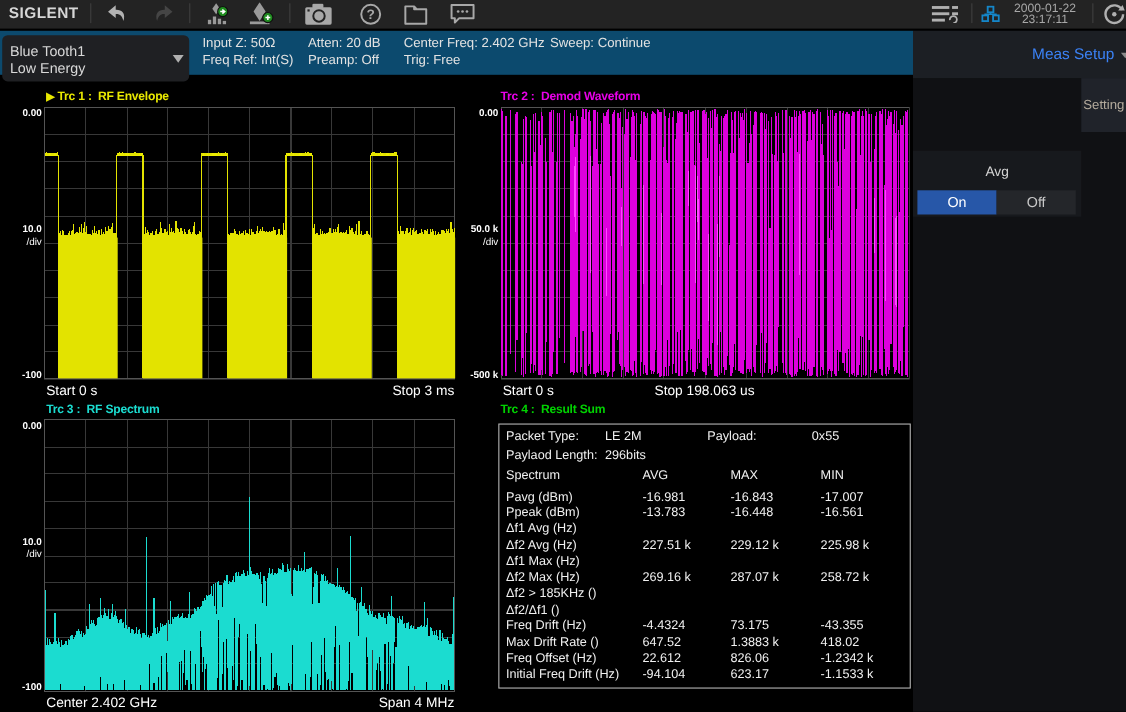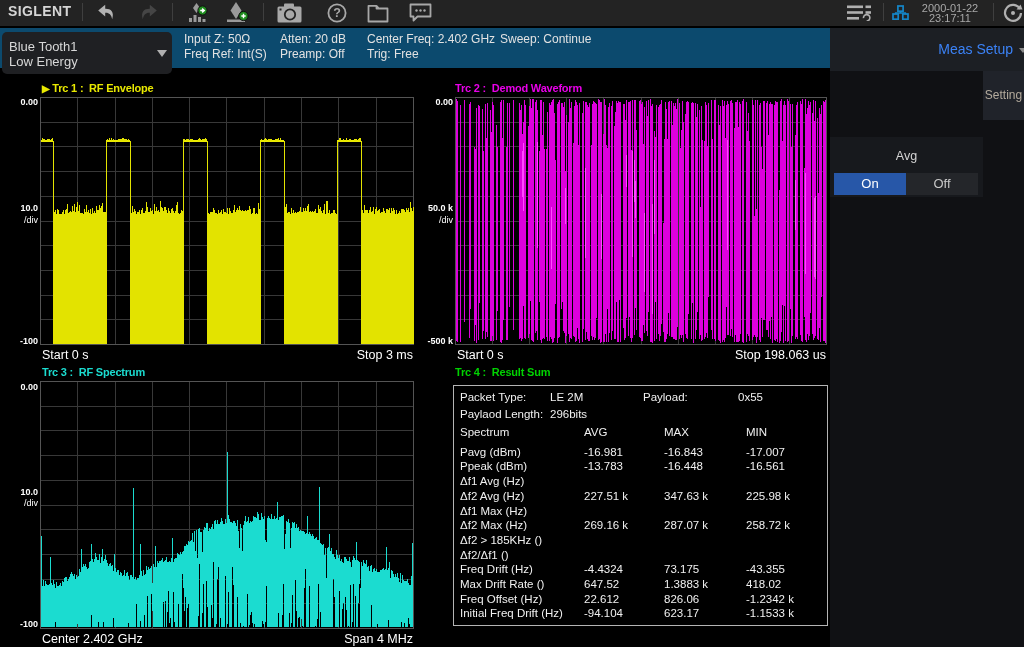--- a/index.html
+++ b/index.html
@@ -158,21 +158,21 @@
 <div class="axlab" style="left:408px;top:203px;width:45px">50.0 k</div>
 <div class="axlab" style="left:408px;top:215px;width:45px;font-weight:normal">/div</div>
 <div class="axlab" style="left:408px;top:336px;width:45px">-500 k</div>
 <div class="axlab" style="left:0;top:382px;width:38px">0.00</div>
 <div class="axlab" style="left:0;top:487px;width:38px">10.0</div>
 <div class="axlab" style="left:0;top:498px;width:38px;font-weight:normal">/div</div>
 <div class="axlab" style="left:0;top:619px;width:38px">-100</div>
 <div class="blab" style="left:42px;top:348px">Start 0 s</div>
 <div class="blab" style="left:40px;top:348px;width:373px;text-align:right">Stop 3 ms</div>
 <div class="blab" style="left:457px;top:348px">Start 0 s</div>
-<div class="blab" style="left:455px;top:348px;width:371px;text-align:right">Stop 198.063 us</div>
+<div class="blab" style="left:455px;top:348px;width:371px;text-align:center">Stop 198.063 us</div>
 <div class="blab" style="left:42px;top:632px">Center 2.402 GHz</div>
 <div class="blab" style="left:40px;top:632px;width:373px;text-align:right">Span 4 MHz</div>
 <div id="t4box"></div>
 <div class="tc" style="left:460px;top:390px">Packet Type:</div>
 <div class="tc" style="left:550px;top:390px">LE 2M</div>
 <div class="tc" style="left:643px;top:390px">Payload:</div>
 <div class="tc" style="left:738px;top:390px">0x55</div>
 <div class="tc" style="left:460px;top:407px">Paylaod Length:</div>
 <div class="tc" style="left:550px;top:407px">296bits</div>
 <div class="tc" style="left:460px;top:425px">Spectrum</div>
@@ -183,21 +183,21 @@
 <div class="tc" style="left:584px;top:445px">-16.981</div>
 <div class="tc" style="left:664px;top:445px">-16.843</div>
 <div class="tc" style="left:746px;top:445px">-17.007</div>
 <div class="tc" style="left:460px;top:459px">Ppeak (dBm)</div>
 <div class="tc" style="left:584px;top:459px">-13.783</div>
 <div class="tc" style="left:664px;top:459px">-16.448</div>
 <div class="tc" style="left:746px;top:459px">-16.561</div>
 <div class="tc" style="left:460px;top:474px">Δf1 Avg (Hz)</div>
 <div class="tc" style="left:460px;top:489px">Δf2 Avg (Hz)</div>
 <div class="tc" style="left:584px;top:489px">227.51 k</div>
-<div class="tc" style="left:664px;top:489px">347.63 k</div>
+<div class="tc" style="left:664px;top:489px">229.12 k</div>
 <div class="tc" style="left:746px;top:489px">225.98 k</div>
 <div class="tc" style="left:460px;top:504px">Δf1 Max (Hz)</div>
 <div class="tc" style="left:460px;top:518px">Δf2 Max (Hz)</div>
 <div class="tc" style="left:584px;top:518px">269.16 k</div>
 <div class="tc" style="left:664px;top:518px">287.07 k</div>
 <div class="tc" style="left:746px;top:518px">258.72 k</div>
 <div class="tc" style="left:460px;top:533px">Δf2 &gt; 185KHz ()</div>
 <div class="tc" style="left:460px;top:548px">Δf2/Δf1 ()</div>
 <div class="tc" style="left:460px;top:562px">Freq Drift (Hz)</div>
 <div class="tc" style="left:584px;top:562px">-4.4324</div>

